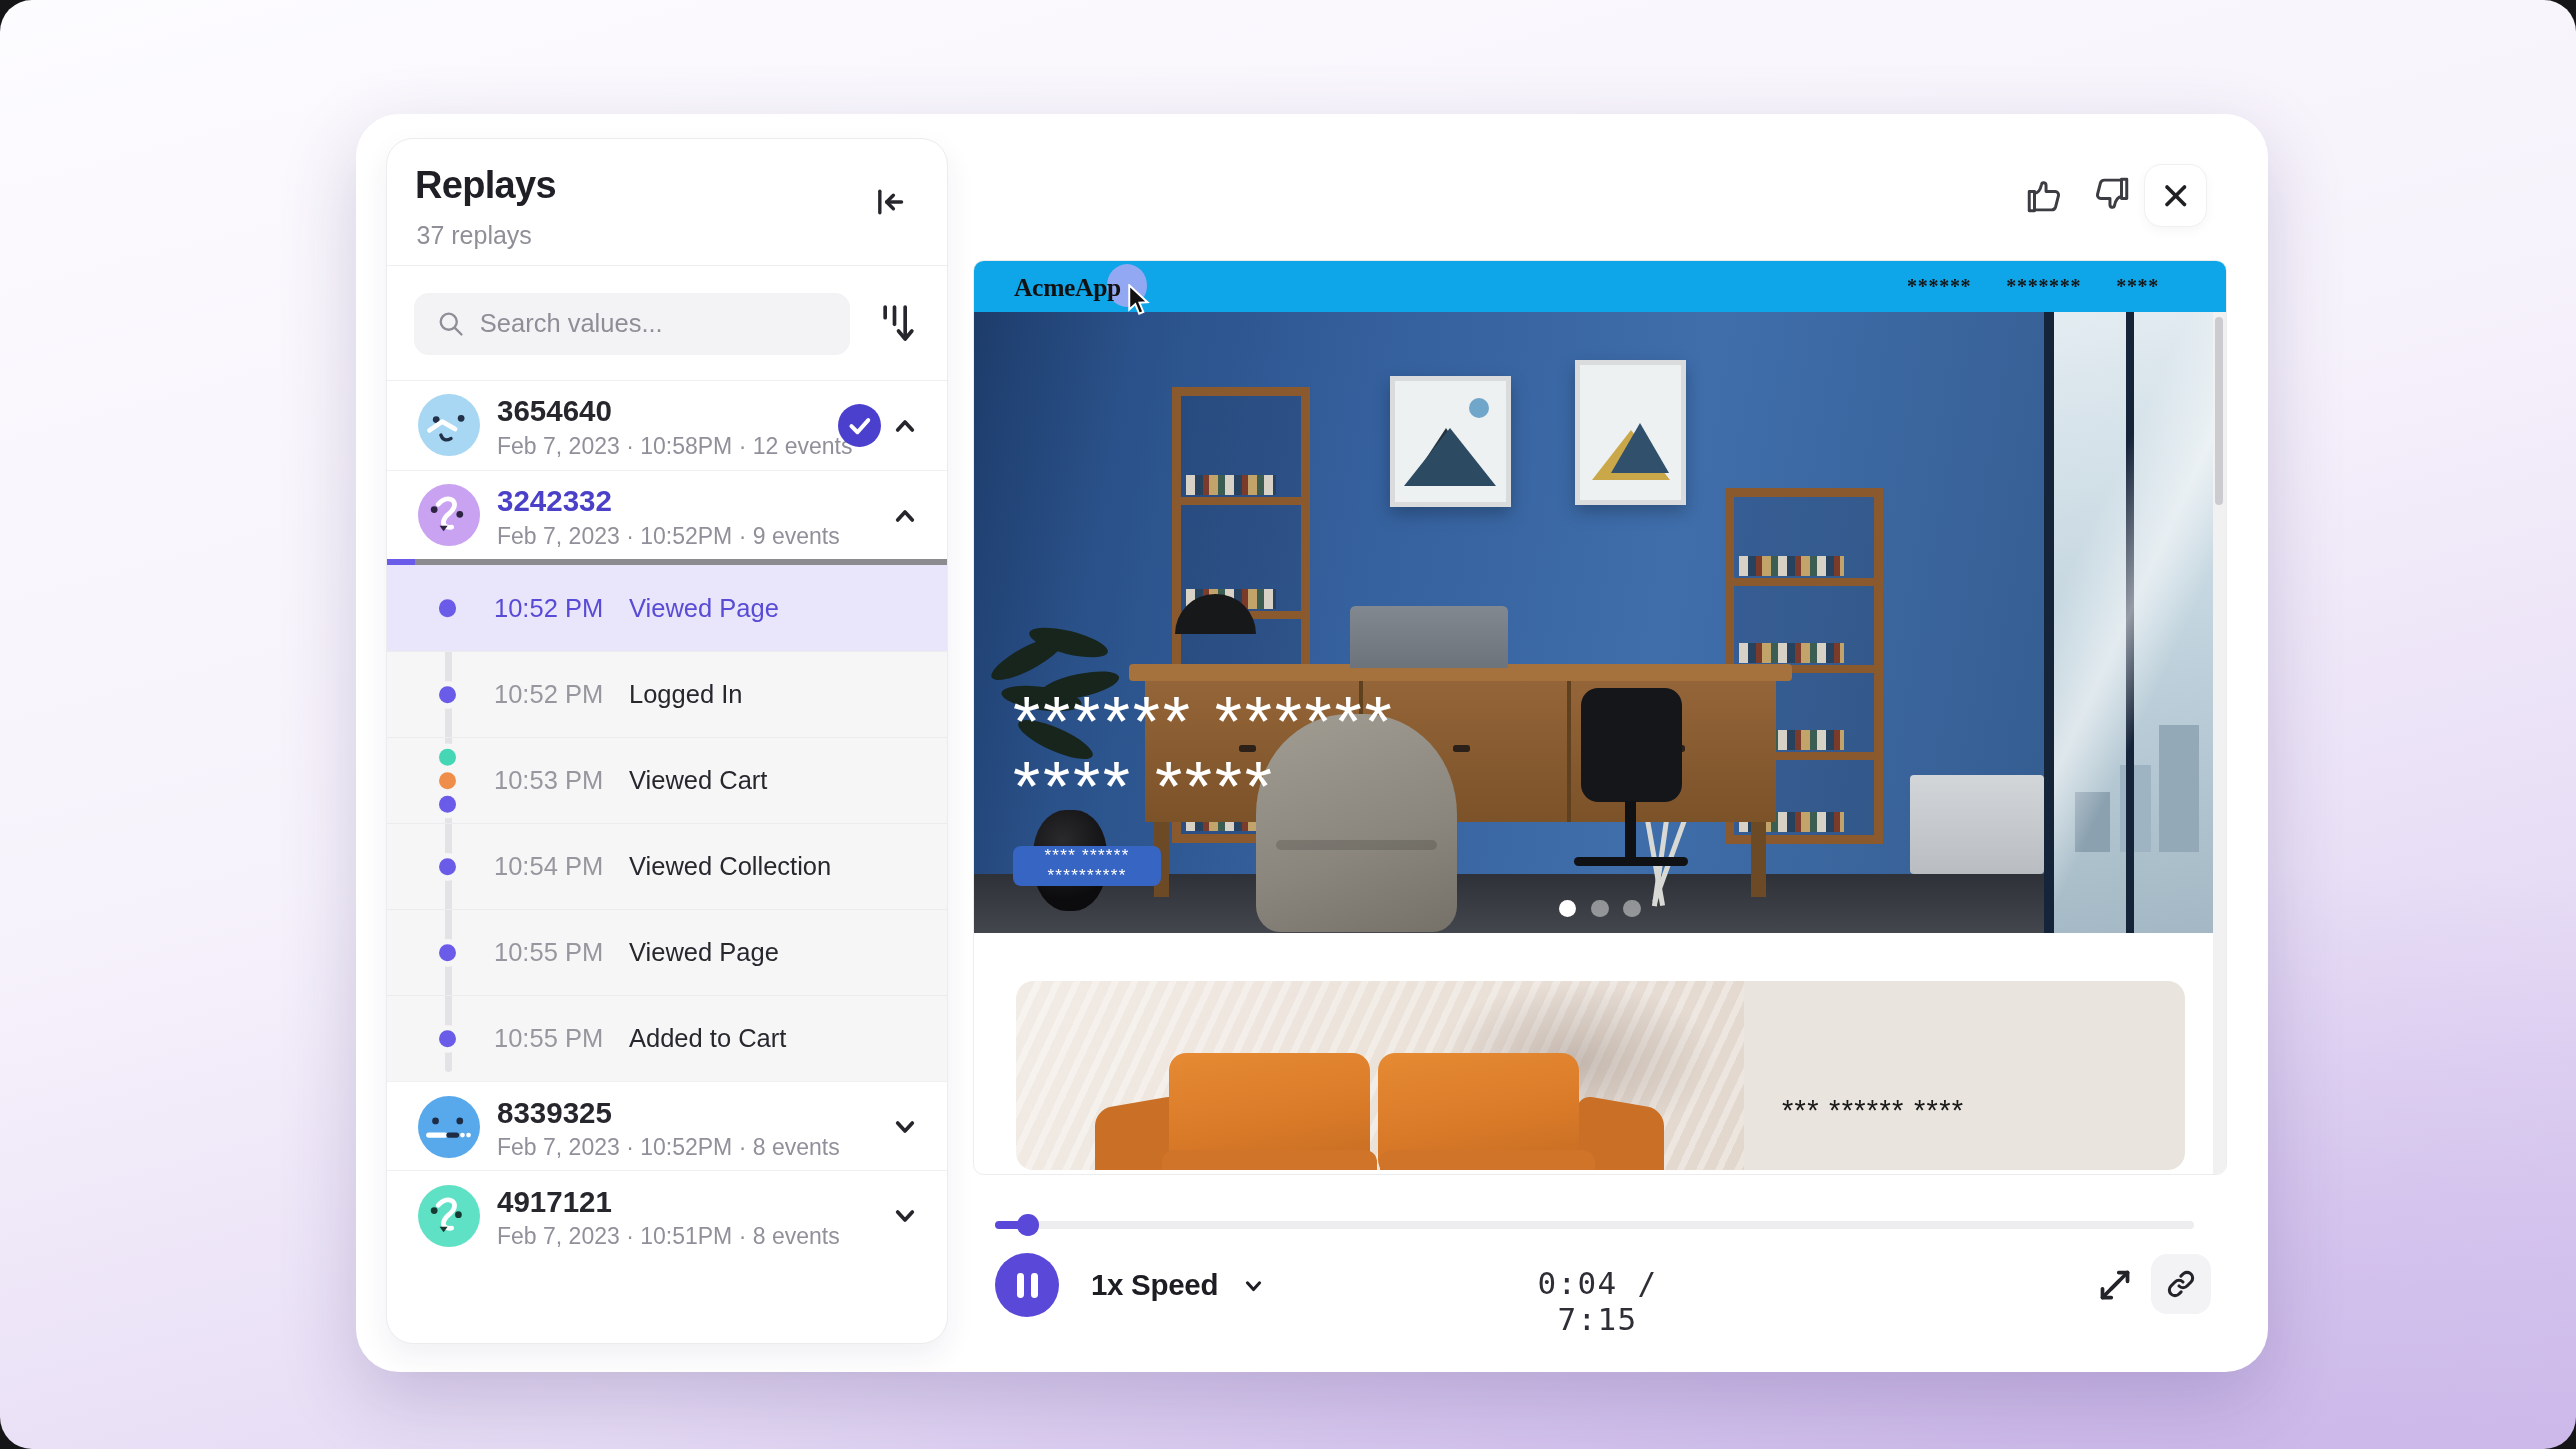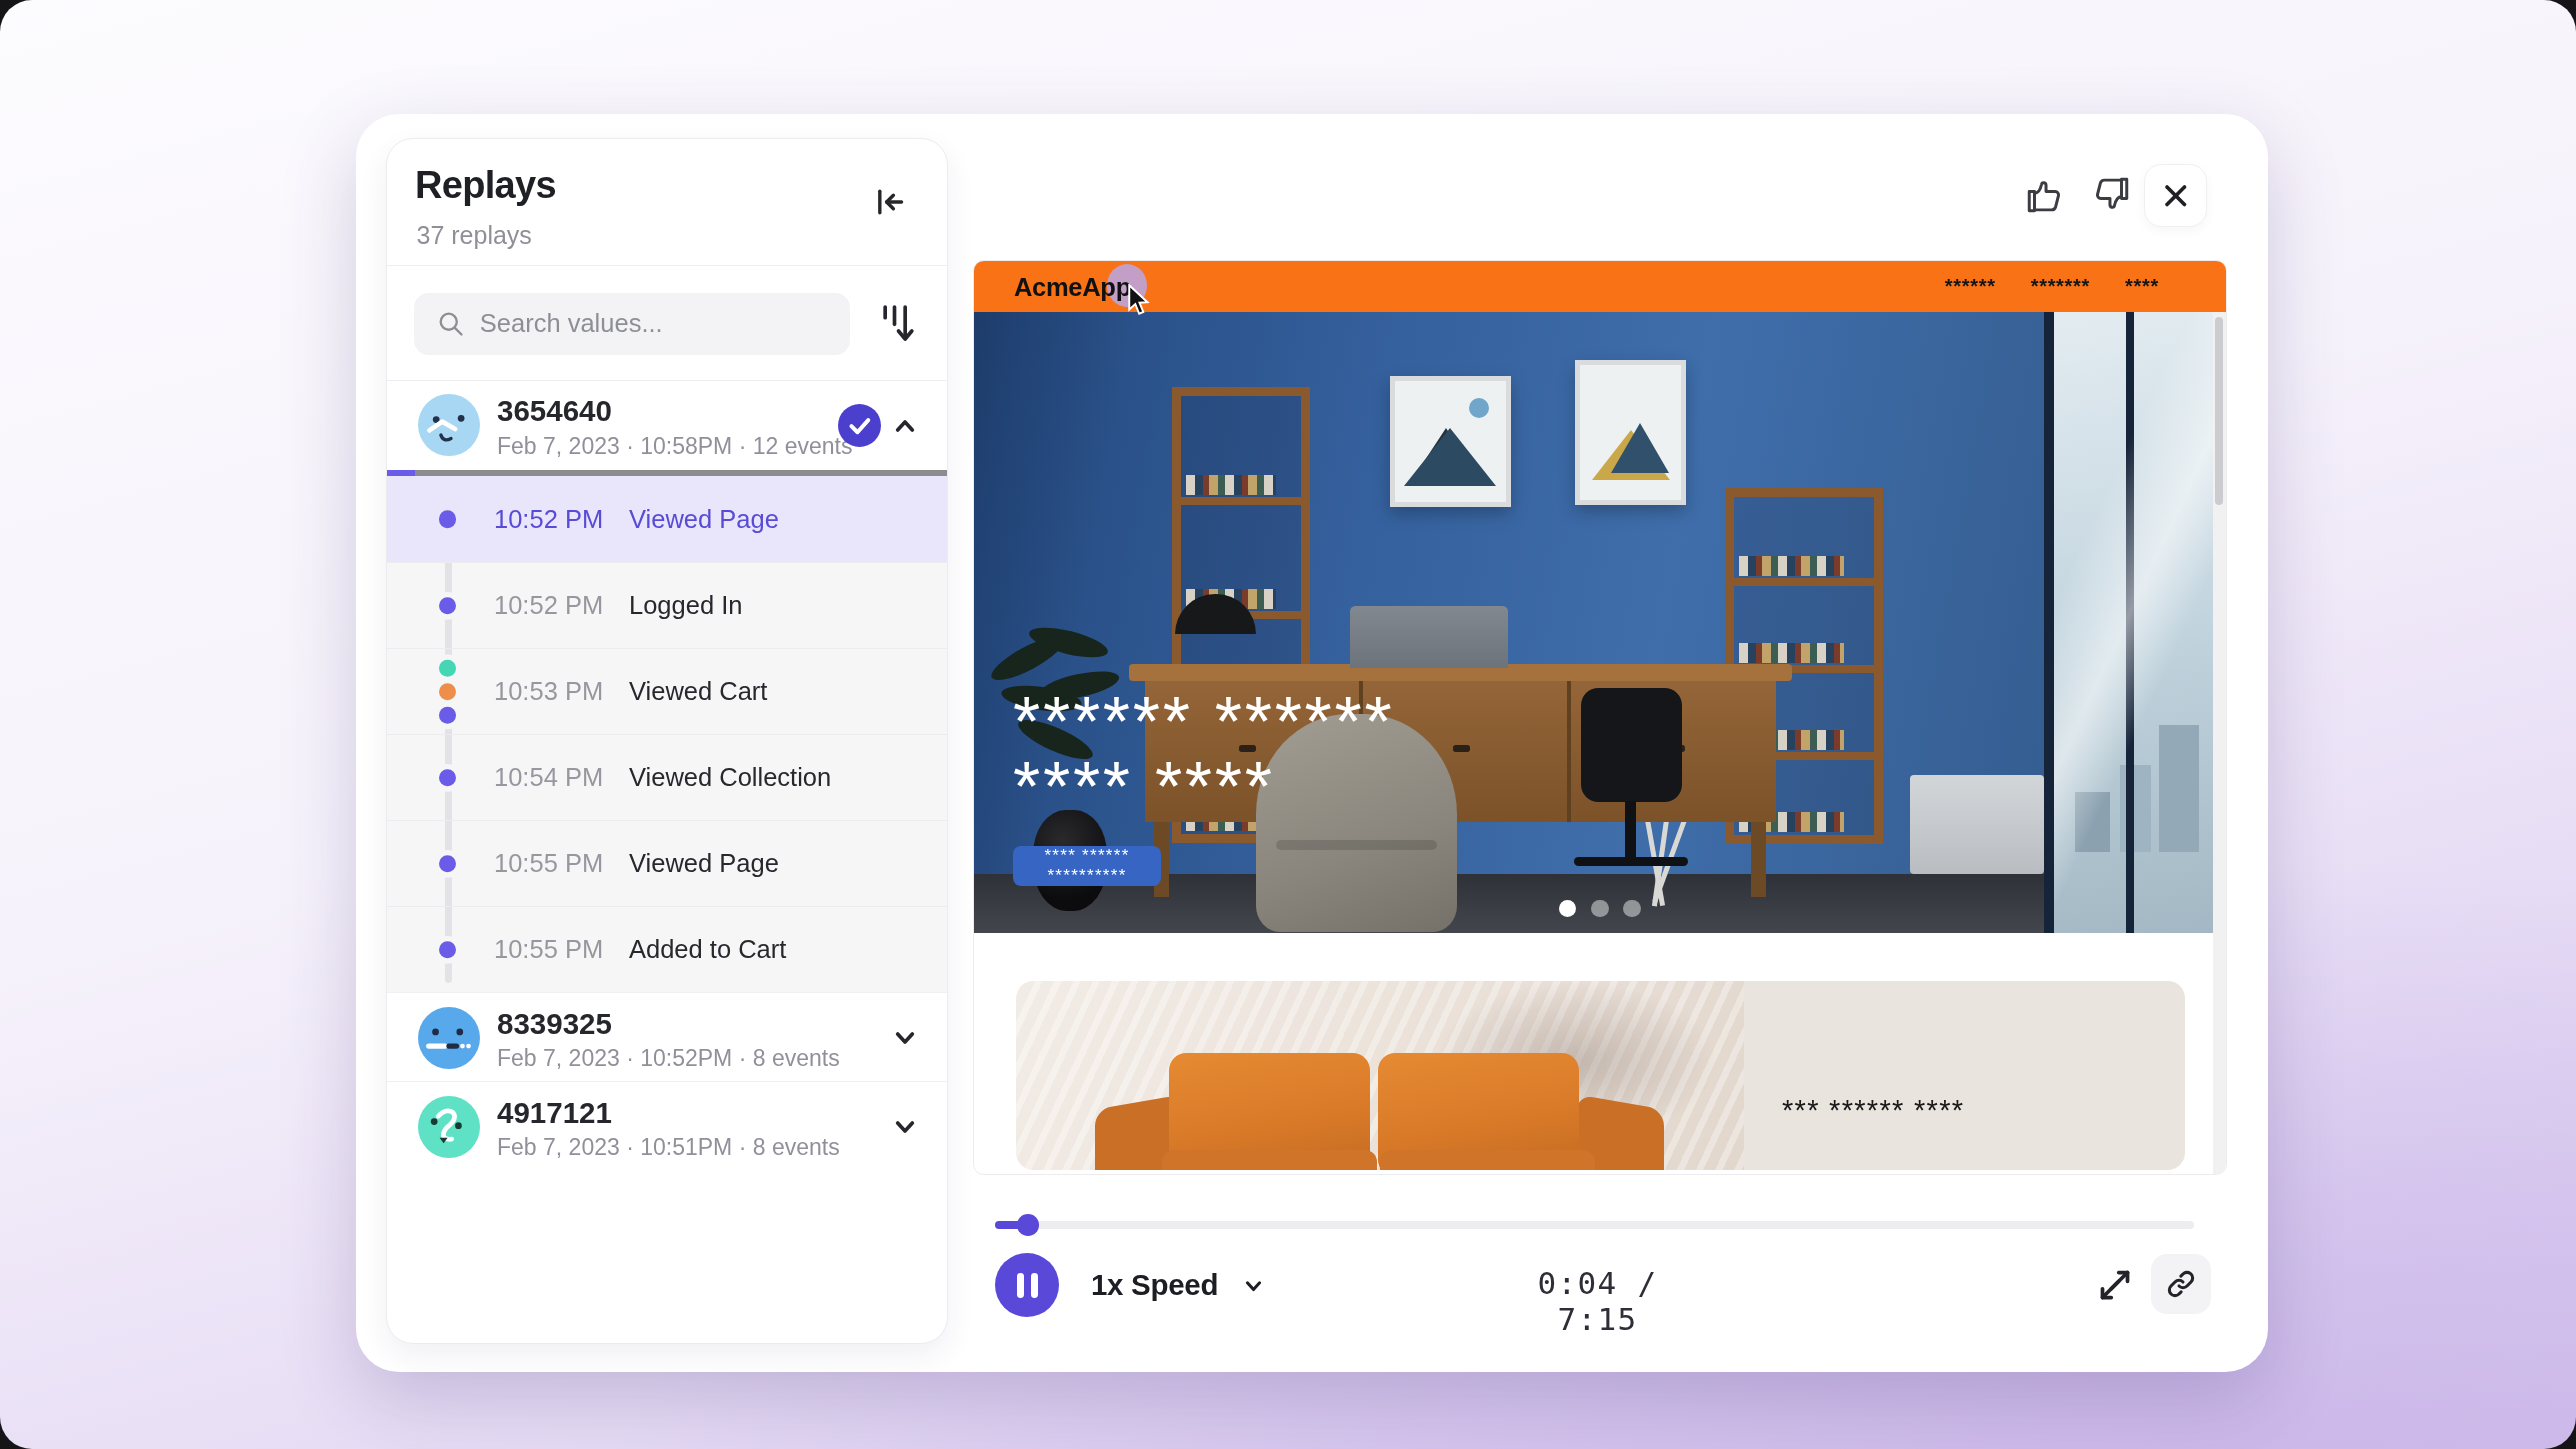--- a/index.html
+++ b/index.html
@@ -62,21 +62,21 @@
   
   .feedback { position:absolute; left:1668px; top:60px; display:flex; gap:24px; align-items:center; }
   .icon-btn { background:none; border:none; cursor:pointer; width:42px; height:42px; }
   .close-btn { position:absolute; left:1788px; top:50px; width:63px; height:63px; background:#fff;
     border:1.3px solid #f0f0f3; border-radius:17.4px; cursor:pointer; display:flex; align-items:center; justify-content:center;
     box-shadow:0 4px 12px rgba(0,0,0,.04); }
 
   
   .viewport { position:absolute; left:617px; top:146px; width:1254px; height:915px;
     border:1.3px solid #ececee; border-radius:10.7px; overflow:hidden; background:#fff; }
-  .site-header { position:relative; height:51px; background:#f97316; z-index:5; }
+  .site-header { position:relative; height:51px; background:#0ea5e9; z-index:5;font-family:Liberation Serif, serif; }
   .brand { position:absolute; left:40px; top:12px; font-size:25.5px; font-weight:700; color:#111; letter-spacing:-0.3px; }
   .cursor-halo { position:absolute; left:133px; top:2.7px; width:40px; height:43px; border-radius:50%; background:#b5a9f4; opacity:.8; }
   .cursor { position:absolute; left:149px; top:23px; z-index:9; }
   .site-nav { position:absolute; right:67px; top:0; height:51px; display:flex; gap:35px; align-items:center; }
   .site-nav span { font-size:20px; font-weight:700; color:#161616; letter-spacing:0.7px; }
 
   .vp-scrollbar { position:absolute; right:0; top:51px; bottom:0; width:13.4px; background:#f1f1f2; z-index:6; }
   .vp-thumb { position:absolute; left:2.7px; top:5.4px; width:8px; height:188px; border-radius:4px; background:#cbcbd0; }
 
   
@@ -232,20 +232,38 @@
             <polyline points="20,33 29,42 45,24" fill="none" stroke="#fff" stroke-width="6" stroke-linecap="round" stroke-linejoin="round"></polyline>
           </svg>
         </span>
         <button class="chev">
           <svg width="28" height="28" viewBox="0 0 42 42" fill="none" stroke="#26262c" stroke-width="5.5" stroke-linecap="round" stroke-linejoin="round">
             <polyline points="10,27 21,15 32,27"></polyline>
             </svg>
         </button>
       </div>
 
+      <div class="session-row">
+        <span class="avatar">
+          <svg width="62" height="62" viewBox="0 0 92 92">
+            <circle cx="46" cy="46" r="46" fill="#c9a2f2"></circle>
+            <path d="M30 30 C46 12 64 28 48 42 C34 53 34 66 50 64" stroke="#fff" stroke-width="7" fill="none" stroke-linecap="round"></path>
+            <circle cx="24" cy="38" r="5" fill="#2c2440"></circle>
+              <circle cx="62" cy="45" r="5" fill="#2c2440"></circle>
+            <path d="M32 62 L44 62 L38 70 Z" fill="#2c2440"></path>
+          </svg>
+        </span>
+        <div class="session-id active">3242332</div>
+        <div class="session-meta">Feb 7, 2023 · 10:52PM · 9 events</div>
+        <button class="chev">
+          <svg width="28" height="28" viewBox="0 0 42 42" fill="none" stroke="#26262c" stroke-width="5.5" stroke-linecap="round" stroke-linejoin="round">
+            <polyline points="10,27 21,15 32,27"></polyline>
+            </svg>
+        </button>
+      </div>
 
       <div class="mini-progress">
           <div class="fill"></div>
         </div>
 
       <div class="events">
         <div class="tl-line"></div>
         <div class="tl-line-sel"></div>
 
         <div class="event-row selected">

